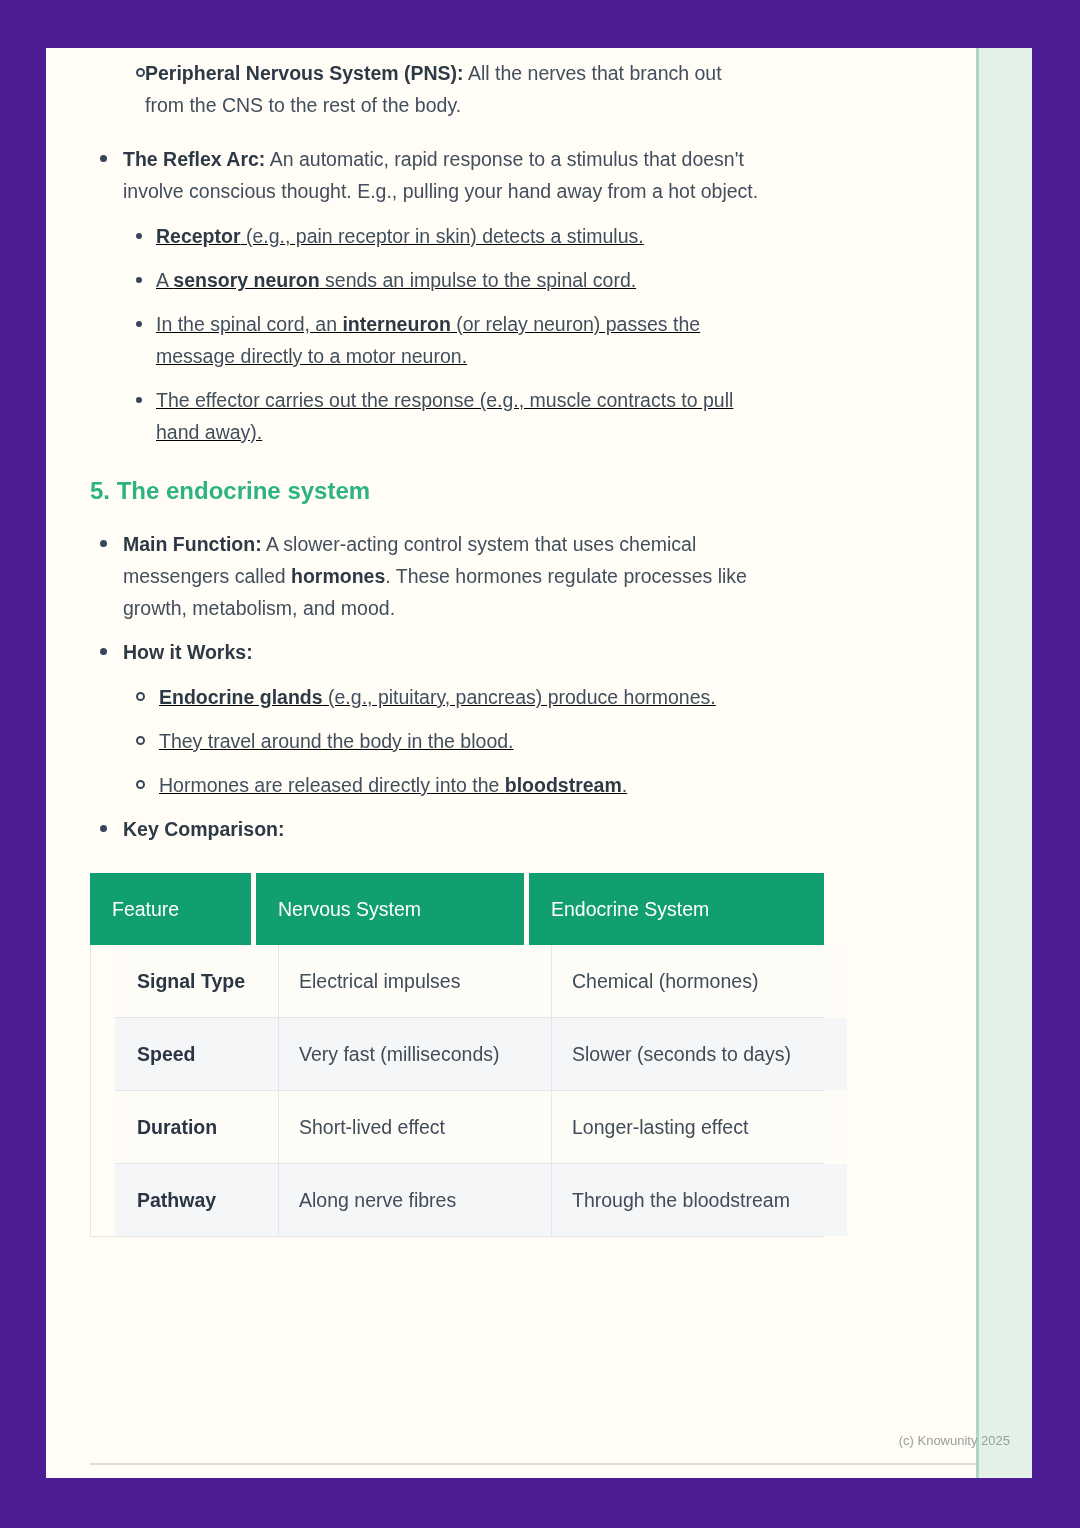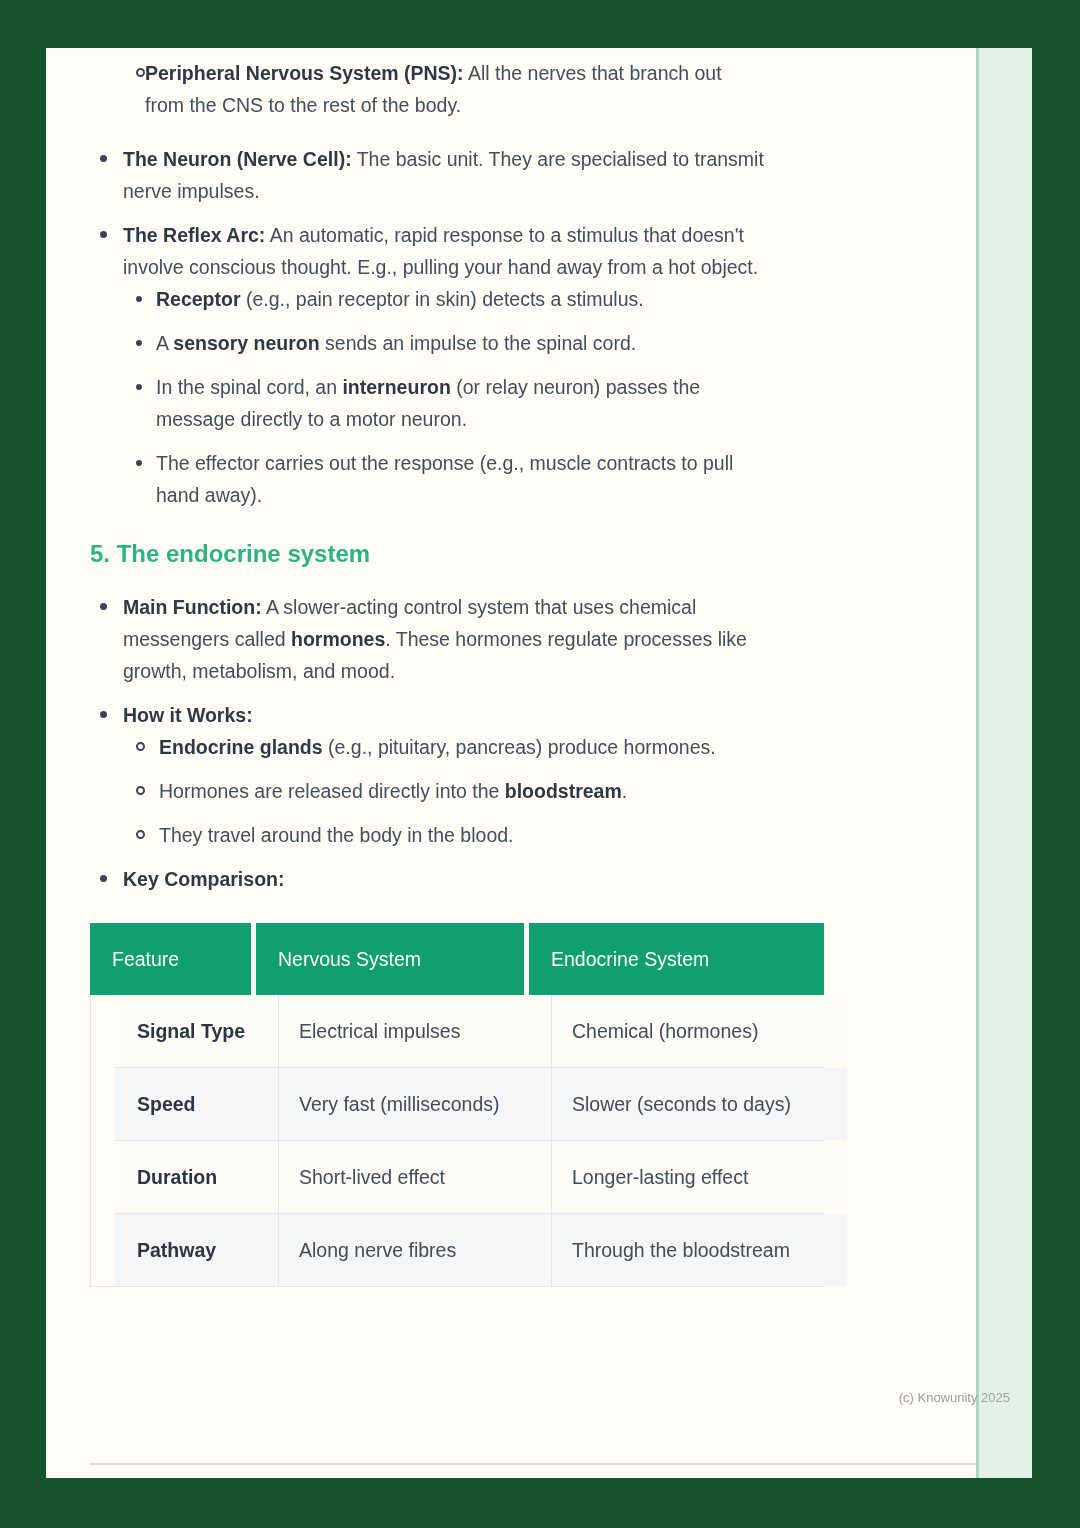--- a/index.html
+++ b/index.html
@@ -10,44 +10,44 @@
     --card-bg:#fffdf5;
     --text:#424e5e;
     --text-bold:#2e3947;
     --row-odd:#fdfcf7;
     --row-even:#f4f6f7;
     --border:#e3e6e8;
     --footer-text:#98a19d;
   }
   html,body{margin:0;padding:0;}
   body{background:#ffffff;font-family:"Liberation Sans","DejaVu Sans",sans-serif;}
-  .page{position:relative;width:1080px;height:1528px;background:#14532d;overflow:hidden;}
+  .page{position:relative;width:1080px;height:1528px;background:#4c1d95;overflow:hidden;}
   .card{position:absolute;left:46px;top:48px;width:930px;height:1430px;background:var(--card-bg);
         padding:9px 60px 0 44px;box-sizing:border-box;}
   .stripe{position:absolute;left:976px;top:48px;width:56px;height:1430px;background:var(--stripe-bg);
         border-left:3px solid var(--stripe-edge);box-sizing:border-box;z-index:1;}
-  .footer{position:absolute;top:1390px;right:70px;font-size:13px;color:var(--footer-text);z-index:2;}
+  .footer{position:absolute;top:1433px;right:70px;font-size:13px;color:var(--footer-text);z-index:2;}
   .divider{position:absolute;left:44px;bottom:13px;width:886px;height:2px;background:#e0ded9;}
 
   ul.lst{list-style:none;margin:0;padding:0;}
   ul.lst li{margin:0;}
   .li-row{display:flex;align-items:flex-start;}
   .txt{white-space:pre-wrap;font-size:19.5px;line-height:32px;color:var(--text);}
   .b{font-weight:700;color:var(--text-bold);}
   .marker{flex:none;border-radius:50%;}
   .marker.disc{width:7px;height:7px;background:#39455a;margin-top:12px;}
   .marker.disc-sm{width:6px;height:6px;background:#39455a;margin-top:13px;}
   .marker.circle{width:5px;height:5px;border:2px solid #39455a;background:transparent;margin-top:11px;}
   .top .li-row .marker{margin-right:16px;}
   .sub .li-row .marker{margin-right:14px;}
   ul.pns li{padding-left:46px;}
   ul.pns{margin-bottom:22px;}
   ul.top > li{padding-left:10px;}
   ul.top > li:not(:last-child){margin-bottom:12px;}
-  ul.sub{margin-top:0;margin-bottom:10px;}
+  ul.sub{margin-top:13px;margin-bottom:10px;text-decoration:underline;}
   ul.sub > li{padding-left:36px;}
   ul.sub > li:not(:last-child){margin-bottom:12px;}
 
   h2.heading{margin:24px 0 18px 0;font-size:24px;line-height:38px;font-weight:600;color:var(--heading-green);}
 
   .tbl{width:734px;margin-top:28px;}
   .thead{display:grid;grid-template-columns:166px 273px 295px;}
   .th{height:72px;display:flex;align-items:center;box-sizing:border-box;background:var(--accent-green);
       color:#ffffff;font-size:19.5px;padding:0 14px 0 22px;}
   .th:not(:last-child){border-right:5px solid var(--card-bg);}
@@ -73,27 +73,20 @@
             <div class="txt"><span class="b">Peripheral Nervous System (PNS):</span><span> All the nerves that branch out
 from the CNS to the rest of the body.</span></div>
           </div>
         </li>
       </ul>
 
     <ul class="lst top">
         <li>
           <div class="li-row">
             <span class="marker disc"></span>
-            <div class="txt"><span class="b">The Neuron (Nerve Cell):</span><span> The basic unit. They are specialised to transmit
-nerve impulses.</span></div>
-          </div>
-        </li>
-        <li>
-          <div class="li-row">
-            <span class="marker disc"></span>
             <div class="txt"><span class="b">The Reflex Arc:</span><span> An automatic, rapid response to a stimulus that doesn't
 involve conscious thought. E.g., pulling your hand away from a hot object.</span></div>
           </div>
           <ul class="lst sub">
             <li>
               <div class="li-row">
                 <span class="marker disc-sm"></span>
                 <div class="txt"><span class="b">Receptor</span><span> (e.g., pain receptor in skin) detects a stimulus.</span></div>
               </div>
             </li>
@@ -140,27 +133,27 @@
           <ul class="lst sub">
             <li>
               <div class="li-row">
                 <span class="marker circle"></span>
                 <div class="txt"><span class="b">Endocrine glands</span><span> (e.g., pituitary, pancreas) produce hormones.</span></div>
               </div>
             </li>
             <li>
               <div class="li-row">
                 <span class="marker circle"></span>
+                <div class="txt"><span>They travel around the body in the blood.</span></div>
+              </div>
+            </li>
+            <li>
+              <div class="li-row">
+                <span class="marker circle"></span>
                 <div class="txt"><span>Hormones are released directly into the </span><span class="b">bloodstream</span><span>.</span></div>
-              </div>
-            </li>
-            <li>
-              <div class="li-row">
-                <span class="marker circle"></span>
-                <div class="txt"><span>They travel around the body in the blood.</span></div>
               </div>
             </li>
           </ul>
         </li>
         <li>
           <div class="li-row">
             <span class="marker disc"></span>
             <div class="txt"><span class="b">Key Comparison:</span></div>
           </div>
         </li>

